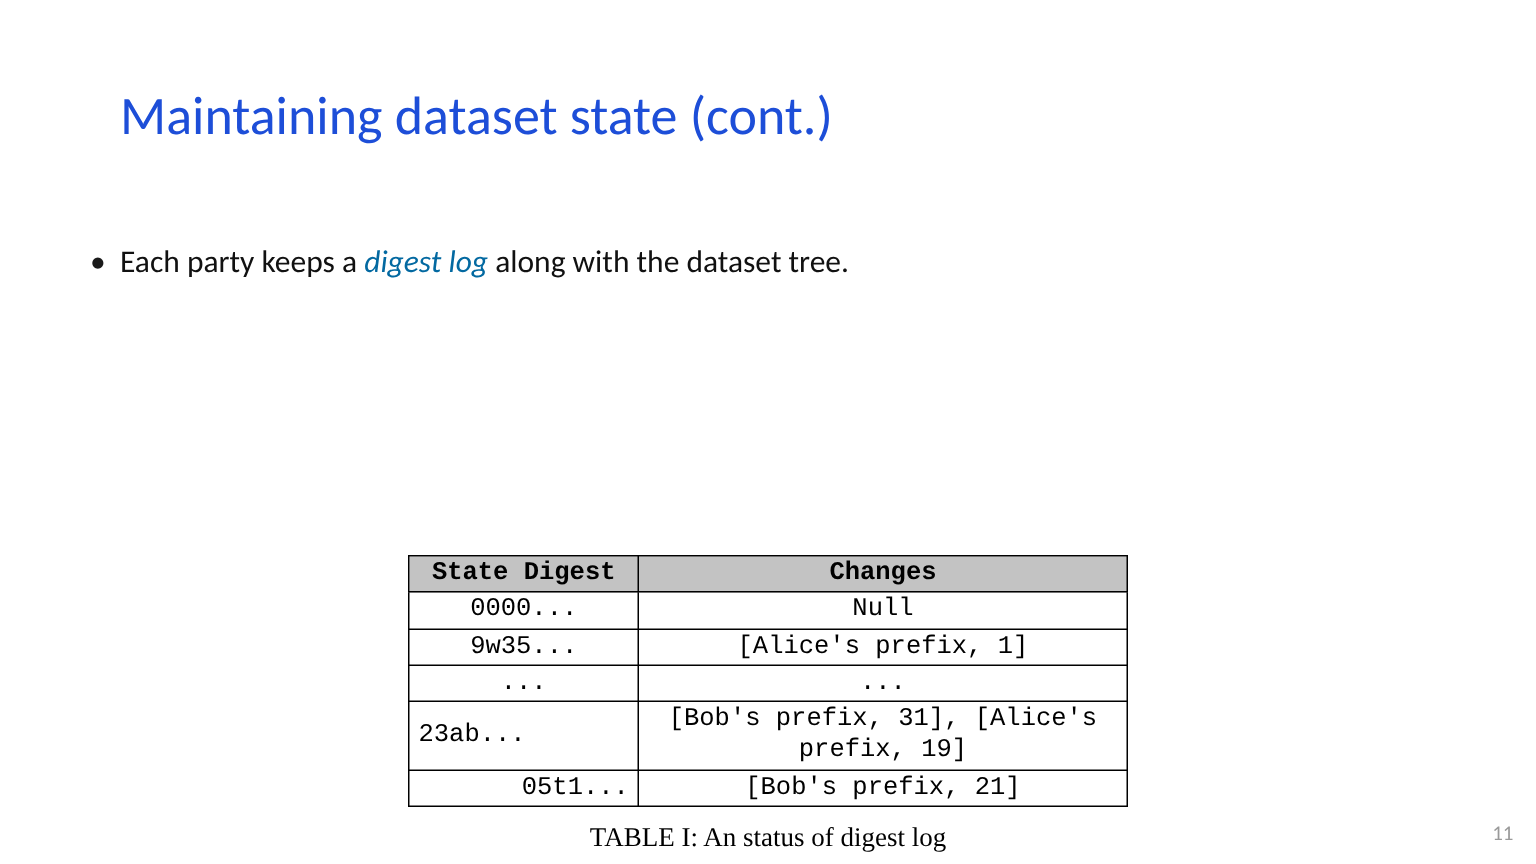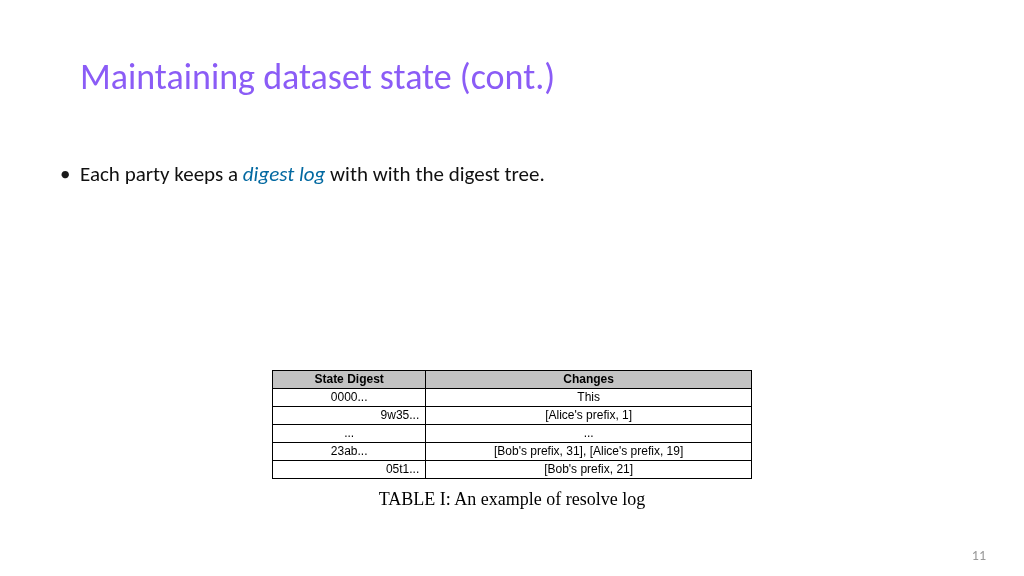--- a/index.html
+++ b/index.html
@@ -1,76 +1,76 @@
 <!DOCTYPE html>
 <html><head>
 <meta charset="utf-8">
 <style>
   * { box-sizing: border-box; margin: 0; padding: 0; }
   html, body { width: 1024px; height: 576px; background: #fff; font-family: Calibri, "Segoe UI", Arial, sans-serif; color: #000; overflow: hidden; }
   .slide { position: relative; width: 1024px; height: 576px; padding: 0; }
-  .title { position: absolute; left: 80px; top: 55px; font-size: 36px; font-weight: 400; color: #8b5cf6; }
+  .title { position: absolute; left: 80px; top: 55px; font-size: 36px; font-weight: 400; color: #1d4ed8; }
   .bullets { position: absolute; left: 60px; top: 155px; width: 950px; font-size: 21px; line-height: 1.9; color: #111; }
   .bullets li { list-style: none; position: relative; padding-left: 20px; margin-bottom: 16px; }
   .bullets li::before { content: "•"; position: absolute; left: 0; top: 0; color: #1a1a1a; }
   .highlight { color: #0369a1; font-style: italic; }
   .table-wrap { position: absolute; left: 272px; top: 370px; width: 480px; }
-  table { border-collapse: collapse; width: 100%; font-family: Liberation Sans, sans-serif; font-size: 12px; }
+  table { border-collapse: collapse; width: 100%; font-family: Liberation Mono, monospace; font-size: 17px; }
   th, td { border: 1px solid #000; padding: 1px 6px; text-align: center; line-height: 1.25; }
   th { background: #c3c3c3; font-weight: 700; }
   col.c1 { width: 32%; }
   col.c2 { width: 68%; }
   .caption { text-align: center; font-family: "Times New Roman", Times, serif; font-size: 18px; margin-top: 10px; }
-  .pagenum { position: absolute; right: 38px; bottom: 12px; font-size: 14px; color: #9a9a9a; }
+  .pagenum { position: absolute; right: 15px; bottom: 12px; font-size: 14px; color: #9a9a9a; }
 </style>
 </head>
 <body>
 
 <div class="slide">
 
   <h1 class="title">Maintaining dataset state (cont.)</h1>
 
   <ul class="bullets">
     <li>
-      <span>Each party keeps a </span><span class="highlight">digest log</span><span> with with the digest tree.</span>
+      <span>Each party keeps a </span><span class="highlight">digest log</span><span> along with the dataset tree.</span>
     </li>
   </ul>
 
   <div class="table-wrap">
     <table>
       <colgroup>
           <col class="c1">
           <col class="c2">
         </colgroup>
       <thead>
         <tr>
           <th>State Digest</th>
           <th>Changes</th>
         </tr>
       </thead>
       <tbody>
         <tr>
           <td style="text-align:center">0000...</td>
-          <td>This</td>
+          <td>Null</td>
         </tr>
         <tr>
-          <td style="text-align:right">9w35...</td>
+          <td style="text-align:center">9w35...</td>
           <td>[Alice's prefix, 1]</td>
         </tr>
         <tr>
           <td>...</td>
           <td>...</td>
         </tr>
         <tr>
-          <td style="text-align:center">23ab...</td>
+          <td style="text-align:left">23ab...</td>
           <td>[Bob's prefix, 31], [Alice's prefix, 19]</td>
         </tr>
         <tr>
           <td style="text-align:right">05t1...</td>
           <td>[Bob's prefix, 21]</td>
         </tr>
       </tbody>
     </table>
-    <div class="caption">TABLE I: An example of resolve log</div>
+    <div class="caption">TABLE I: An status of digest log</div>
   </div>
 
   <div class="pagenum">11</div>
 </div>
 
 </body></html>

